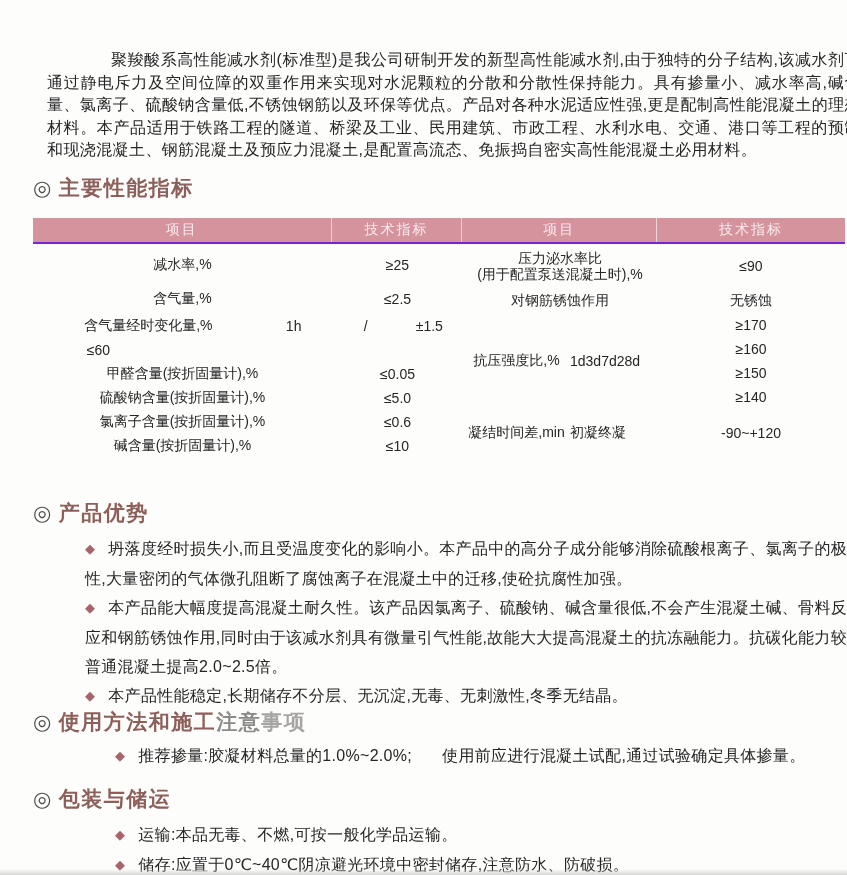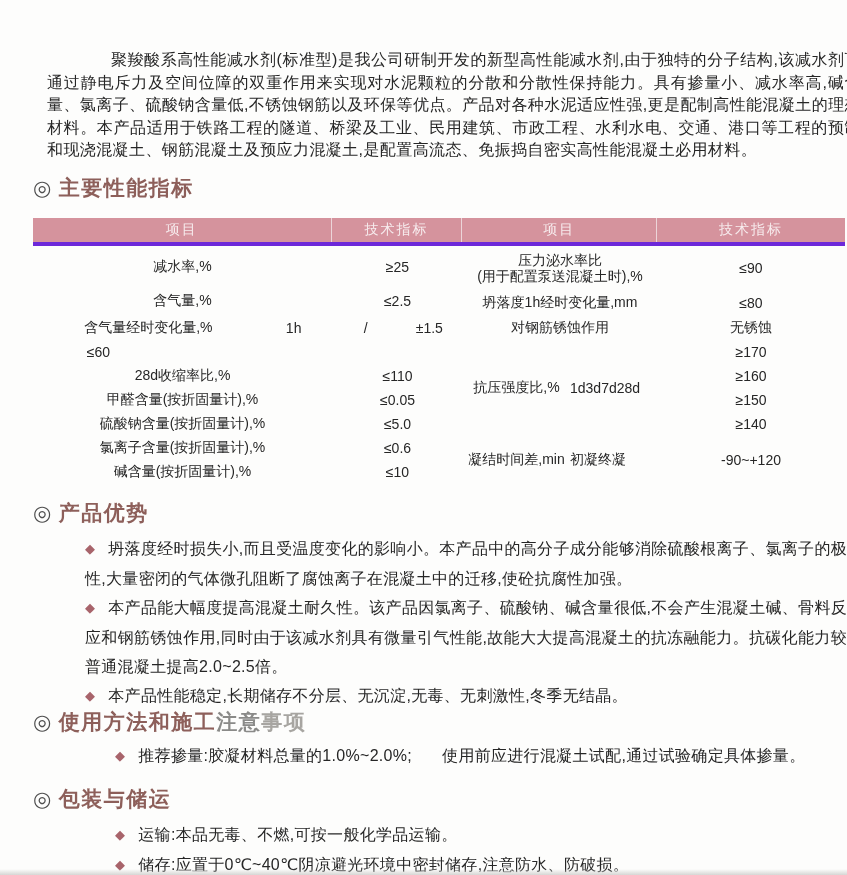--- a/index.html
+++ b/index.html
@@ -29,21 +29,21 @@
   }
   .sec-head .marker{
     color:#4f4f4f;font-weight:bold;font-size:21px;margin-right:6px;
   }
   .sec-head .t-gray{color:#8a8a88;}
   .sec-head .t-lgray{color:#a7a5a1;}
   
   .perf-table{position:absolute;left:33px;top:218px;width:812px;font-size:14px;}
   .thead{
     display:flex;height:24px;background:#d5939d;
-    border-bottom:4px solid #6d28d9;
+    border-bottom:2px solid #6d28d9;
   }
   .th{
     display:flex;align-items:center;justify-content:center;
     color:#f7ecee;letter-spacing:2px;
   }
   .th:not(:last-child){border-right:1px solid #ecd5d9;}
   .th1{width:298px;}.th2{width:130px;}.th3{width:194px;}.th4{width:188px;}
   .tbody{display:flex;}
   .tleft{width:430px;}
   .tright{width:382px;}
@@ -112,24 +112,20 @@
             <span class="w60">1h</span>
           </div>
           <div class="c c2 split">
             <span class="w60">/</span>
             <span class="flex1">±1.5</span>
           </div>
         </div>
         <div class="lrow r3">
           <div class="c c2">≤60</div>
         </div>
-        <div class="lrow r4">
-          <div class="c c1">28d收缩率比,%</div>
-          <div class="c c2">≤110</div>
-        </div>
         <div class="lrow r5">
           <div class="c c1">甲醛含量(按折固量计),%</div>
           <div class="c c2">≤0.05</div>
         </div>
         <div class="lrow r6">
           <div class="c c1">硫酸钠含量(按折固量计),%</div>
           <div class="c c2">≤5.0</div>
         </div>
         <div class="lrow r7">
           <div class="c c1">氯离子含量(按折固量计),%</div>
@@ -140,24 +136,20 @@
           <div class="c c2">≤10</div>
         </div>
       </div>
       <div class="tright">
         <div class="rrow ra">
           <div class="c c3 two-line">
             <div>压力泌水率比</div>
             <div>(用于配置泵送混凝土时),%</div>
           </div>
           <div class="c c4">≤90</div>
-        </div>
-        <div class="rrow rb">
-          <div class="c c3">坍落度1h经时变化量,mm</div>
-          <div class="c c4">≤80</div>
         </div>
         <div class="rrow rc">
           <div class="c c3">对钢筋锈蚀作用</div>
           <div class="c c4">无锈蚀</div>
         </div>
         <div class="rrow rd">
           <div class="c3d">
             <div class="dlabel">抗压强度比,%</div>
             <div class="dages">
               <div>1d</div>

